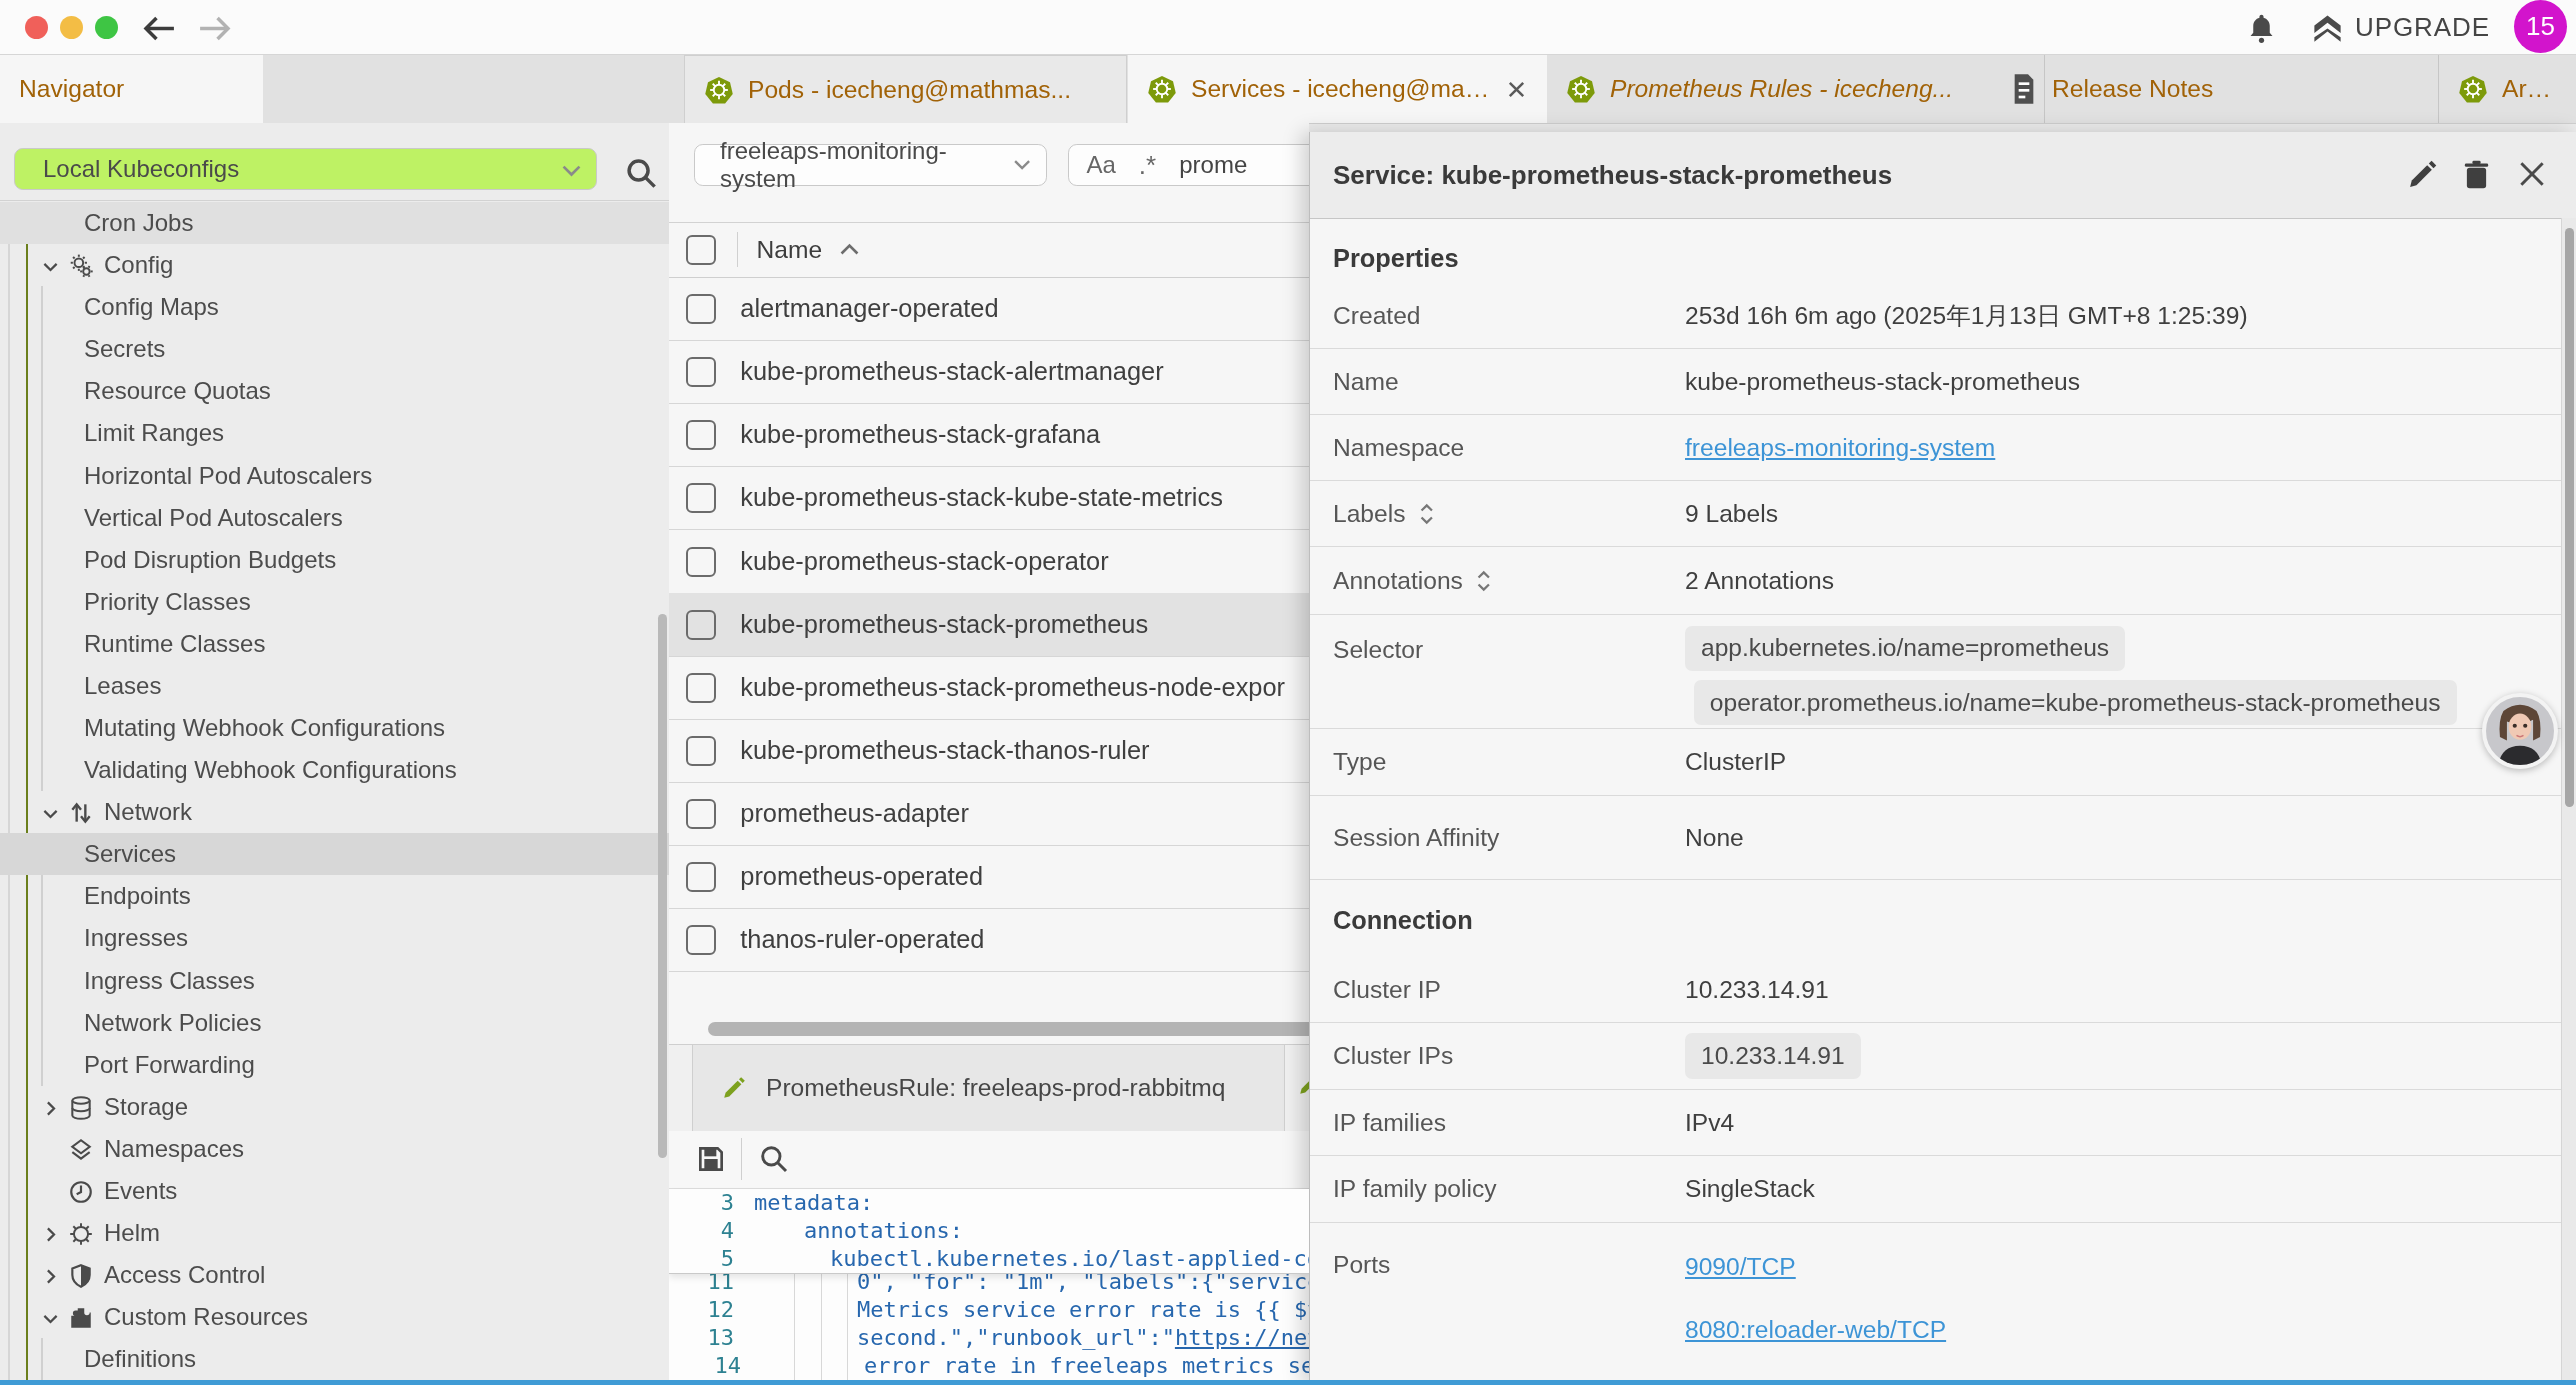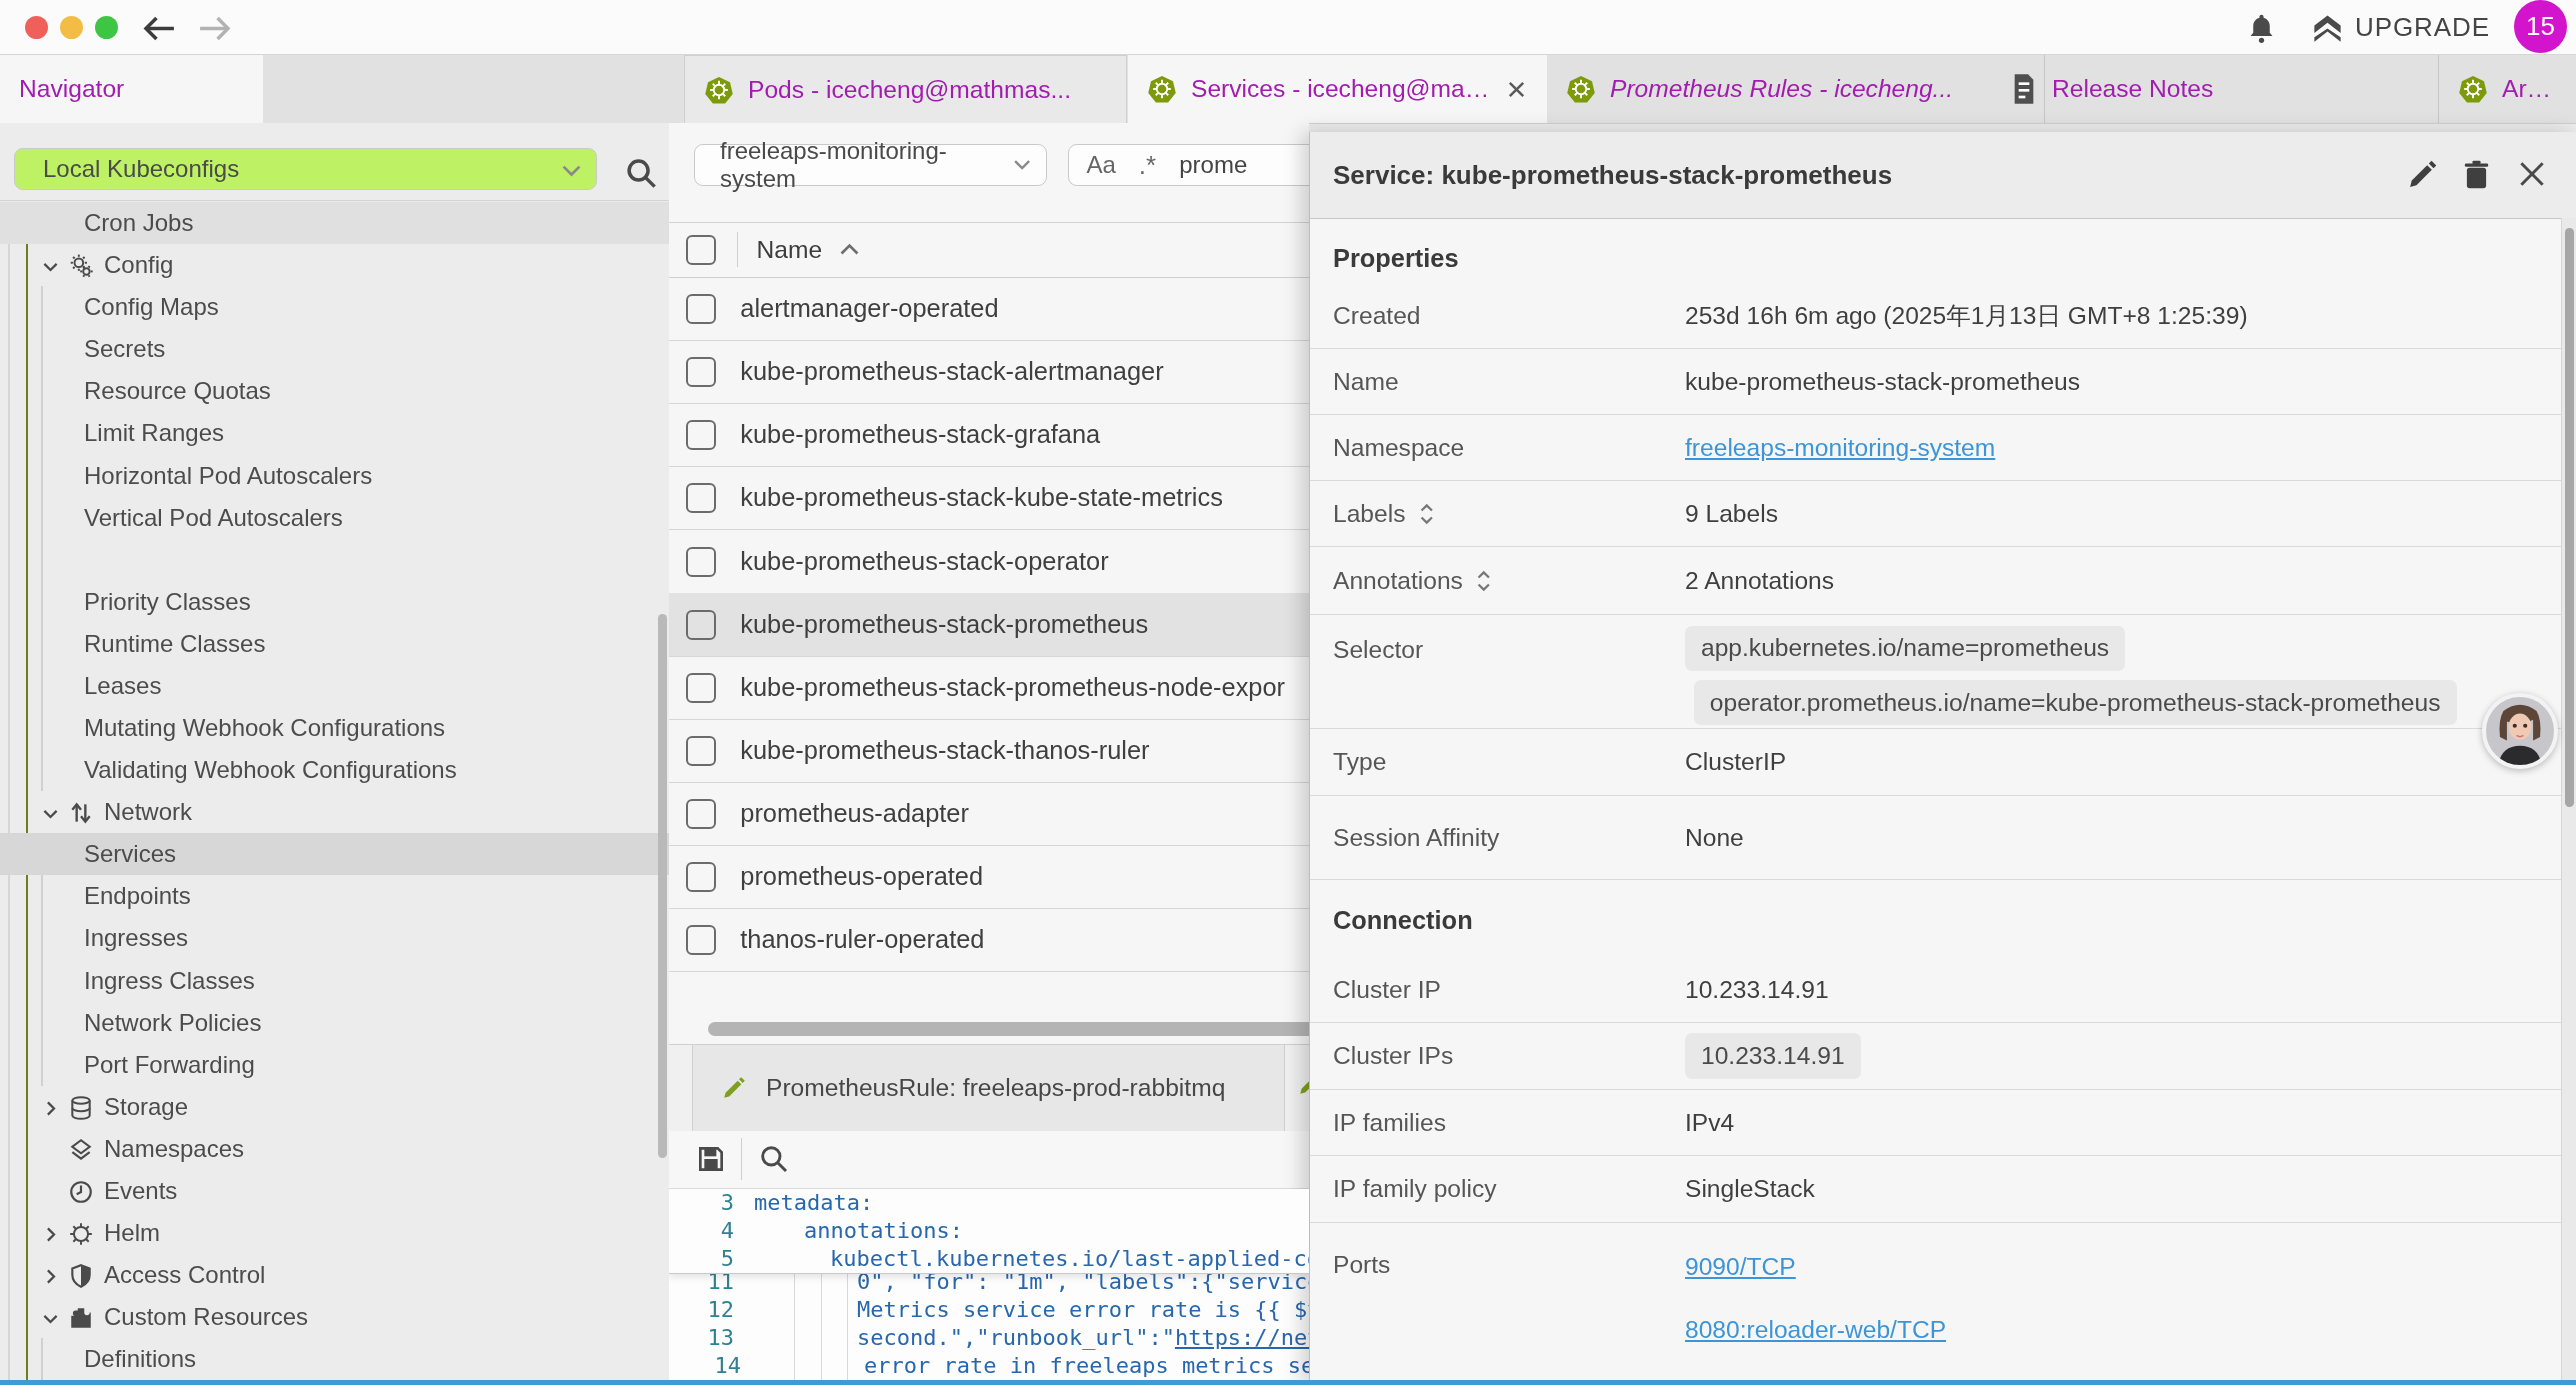--- a/index.html
+++ b/index.html
@@ -7,21 +7,21 @@
        font-family:"Liberation Sans","DejaVu Sans",sans-serif;background:#ececec;color:#474747}
   .abs{position:absolute}
   svg{display:block}
 
   
   #topbar{left:0;top:0;width:2576px;height:54px;background:#fbfbfb;border-bottom:0.9px solid #d6d6d6}
   .light{width:23px;height:23px;border-radius:50%;top:16px}
 
   
   #tabstrip{left:0;top:55px;width:2576px;height:68px;background:#e1e1e1;border-bottom:0.9px solid #cfcfcf}
-  .tab{height:68px;display:flex;align-items:center;gap:14px;font-size:24.6px;color:#a21caf;box-sizing:border-box;padding:0 19px;white-space:nowrap;overflow:hidden}
+  .tab{height:68px;display:flex;align-items:center;gap:14px;font-size:24.6px;color:#a16207;box-sizing:border-box;padding:0 19px;white-space:nowrap;overflow:hidden}
   .tab.white{background:#f6f6f6}
   .tab.raised{background:#e9e9e9;border:0.9px solid #cfcfcf;border-bottom:none}
   .tab.flat{border-right:0.9px solid #c6c6c6}
   .tab .ttl{overflow:hidden;text-overflow:ellipsis}
 
   
   #sidebar{left:0;top:123px;width:669px;height:1263px;background:#ececec;border-right:0.9px solid #c9c9c9;overflow:hidden}
   #kube-select{left:14px;top:24.6px;width:583px;height:42px;background:#bef264;border:1.8px solid #c9c9c9;border-radius:8.8px;
                display:flex;align-items:center;box-sizing:border-box;padding:0 17.5px 0 28px;font-size:24px;color:#4a4a4a}
   #sidebar-divider{left:0;top:77px;width:669px;height:0.9px;background:#d2d2d2}
@@ -284,20 +284,23 @@
       </div>
       <div class="t-row" style="top: 210px;">
         <span class="t-label leaf">Limit Ranges</span>
       </div>
       <div class="t-row" style="top: 253px;">
         <span class="t-label leaf">Horizontal Pod Autoscalers</span>
       </div>
       <div class="t-row" style="top: 295px;">
         <span class="t-label leaf">Vertical Pod Autoscalers</span>
       </div>
+      <div class="t-row" style="top: 337px;">
+        <span class="t-label leaf">Pod Disruption Budgets</span>
+      </div>
       <div class="t-row" style="top: 379px;">
         <span class="t-label leaf">Priority Classes</span>
       </div>
       <div class="t-row" style="top: 421px;">
         <span class="t-label leaf">Runtime Classes</span>
       </div>
       <div class="t-row" style="top: 463px;">
         <span class="t-label leaf">Leases</span>
       </div>
       <div class="t-row" style="top: 505px;">

